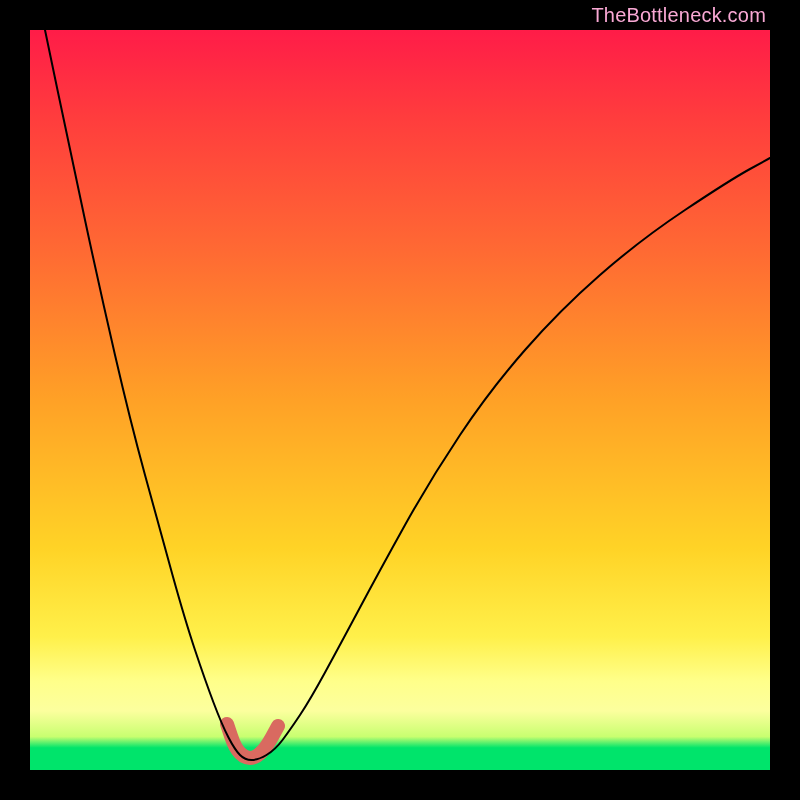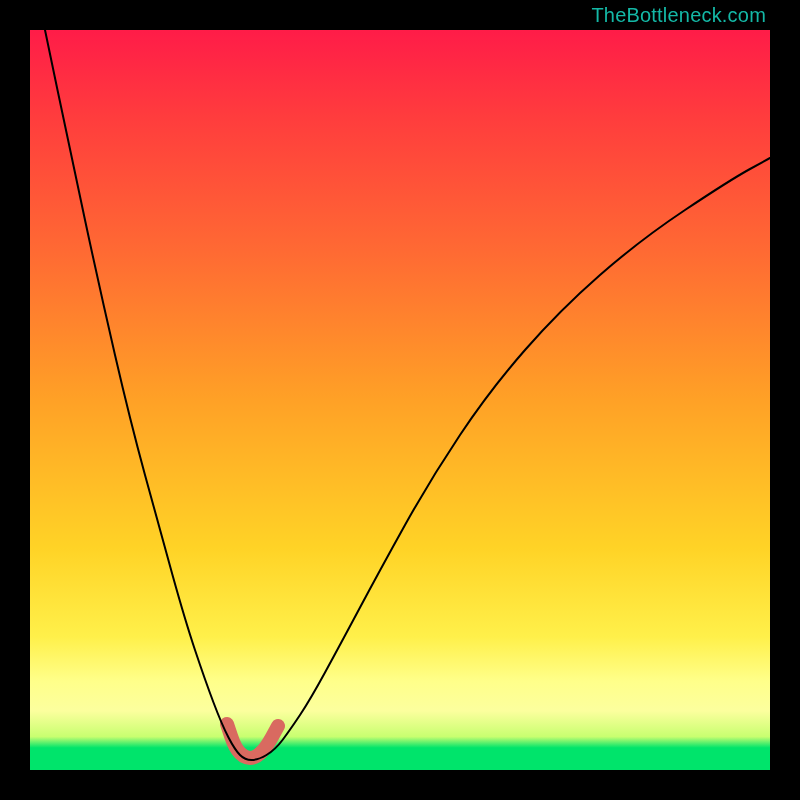--- a/index.html
+++ b/index.html
@@ -36,21 +36,21 @@
       #00e46b 97%,
       #00e46b 100%
     );
   }
   .watermark {
     position: absolute;
     top: 4px;
     right: 34px;
     font-family: Arial, Helvetica, sans-serif;
     font-size: 20px;
-    color: #14b8a6;
+    color: #f9a8d4;
     letter-spacing: 0.2px;
     user-select: none;
   }
   svg.curve-layer {
     position: absolute;
     inset: 0;
     width: 740px;
     height: 740px;
     overflow: visible;
   }

